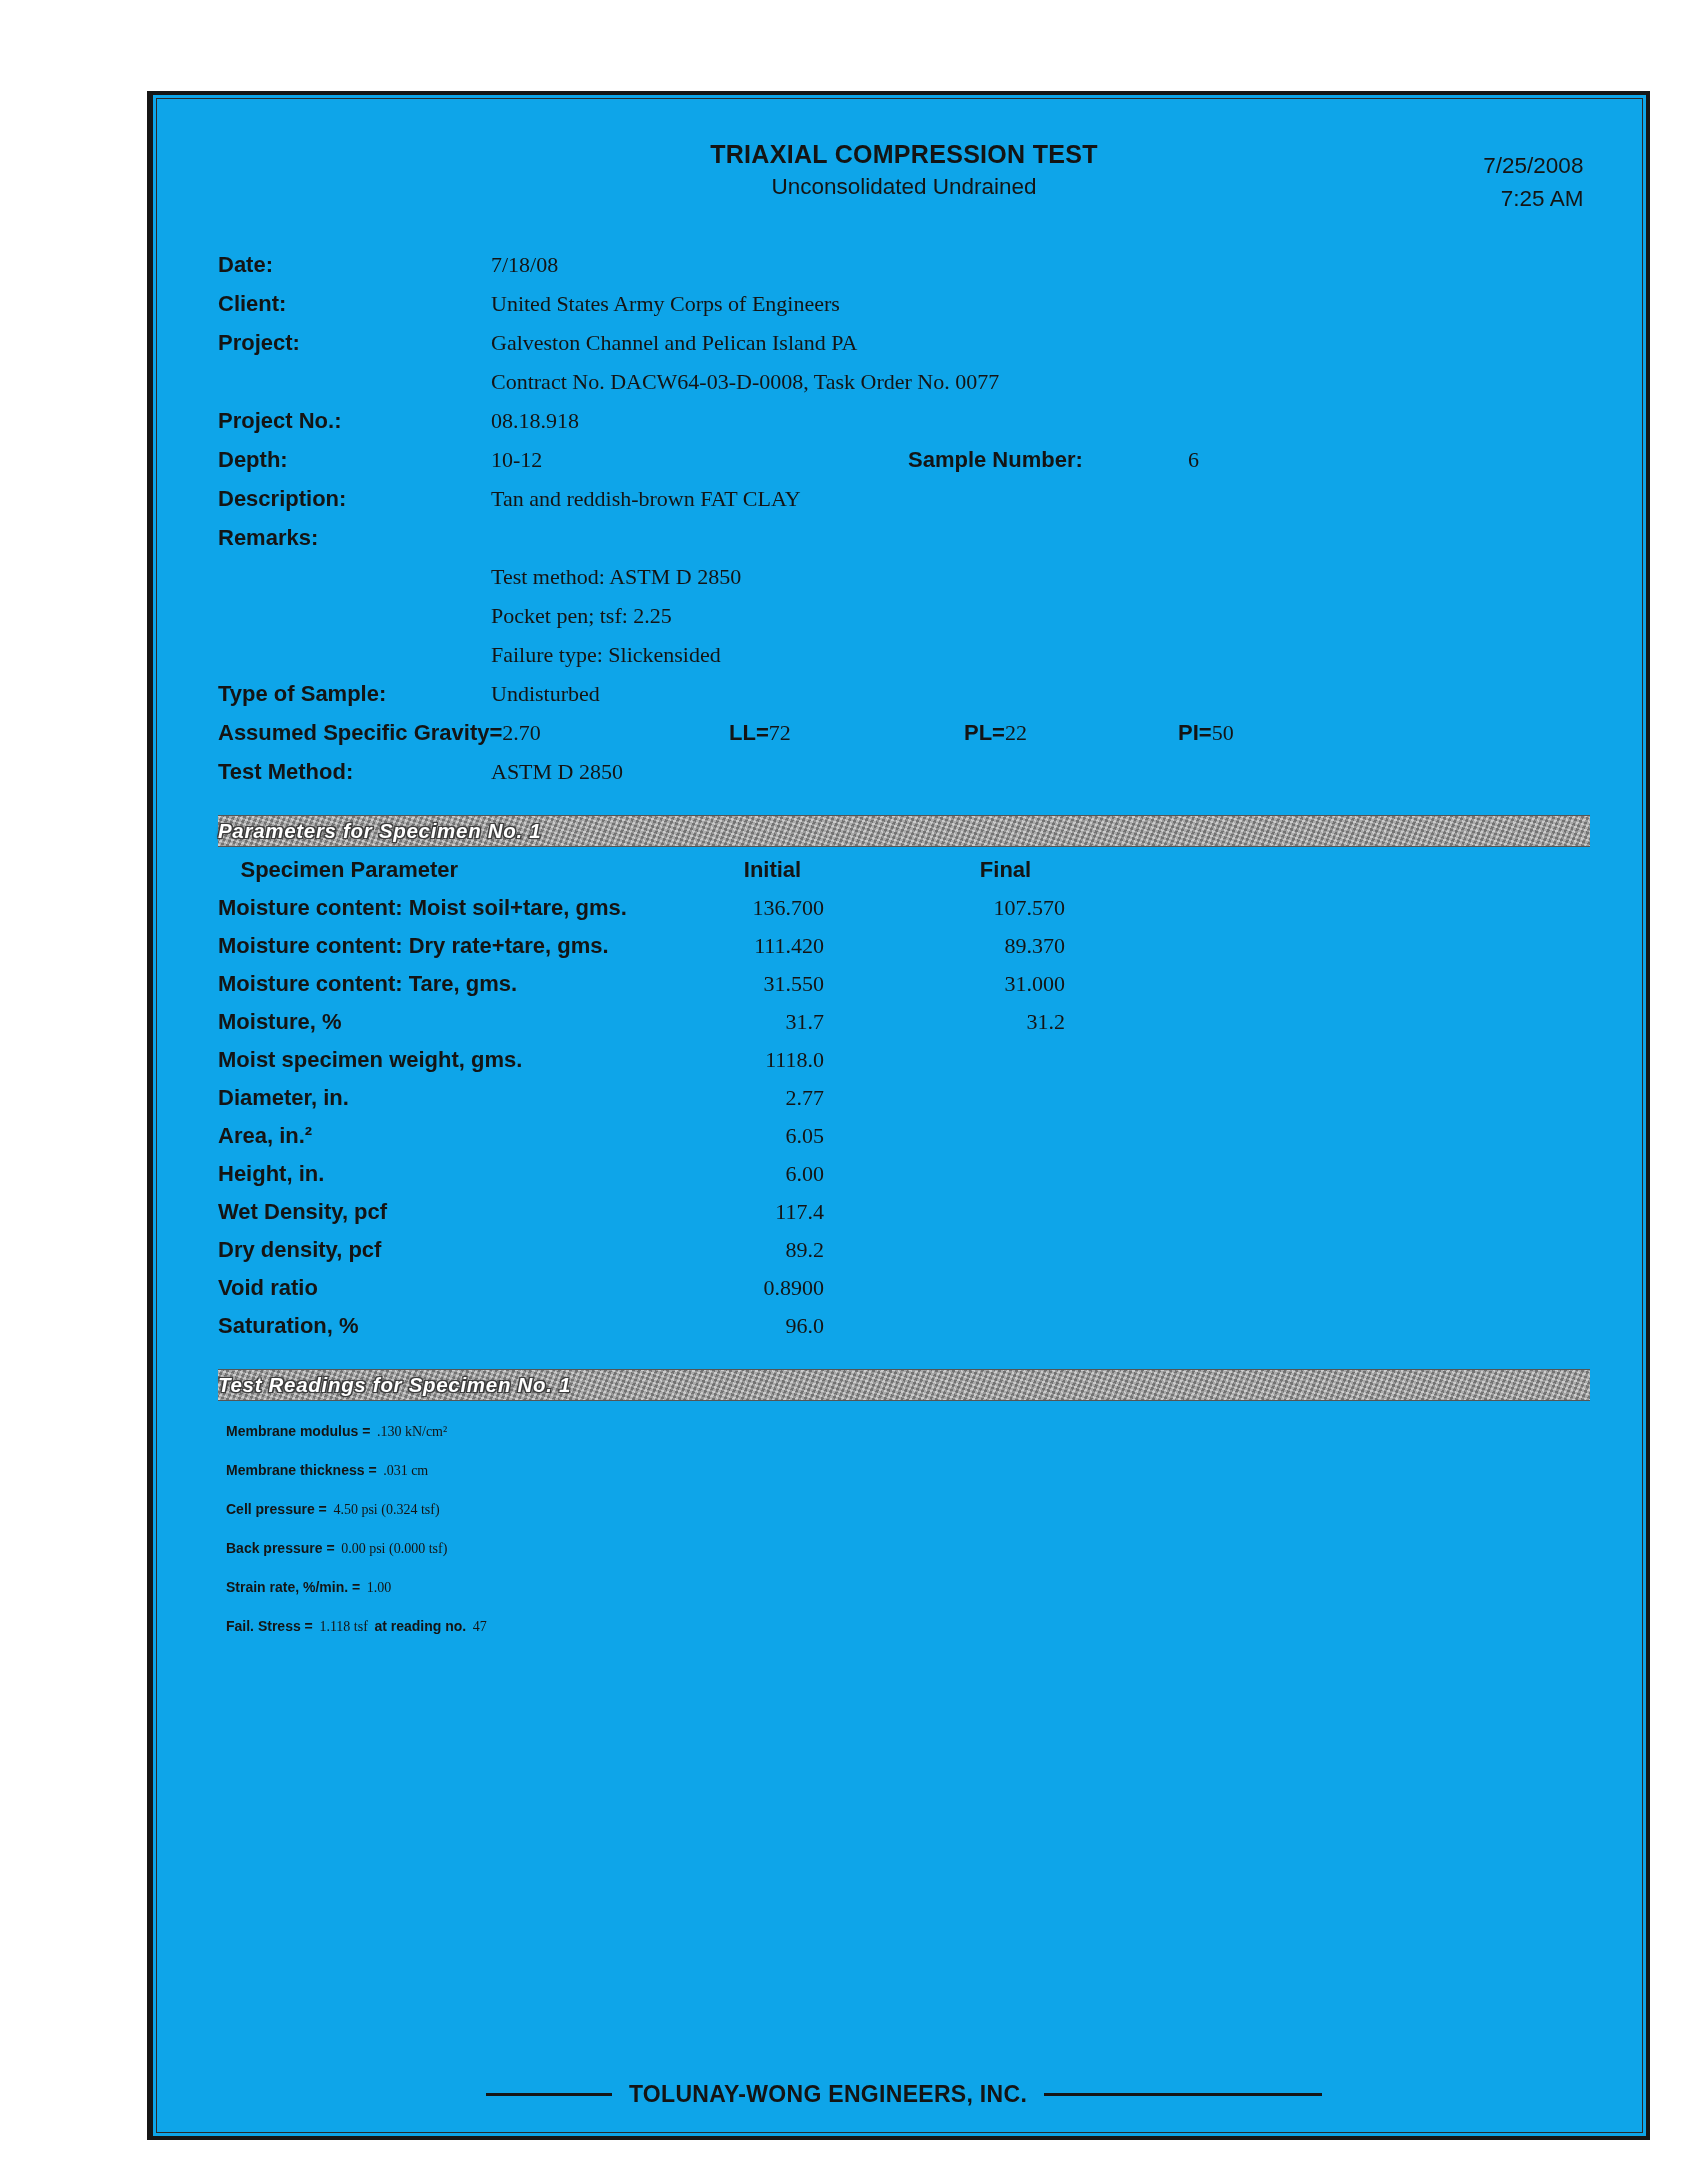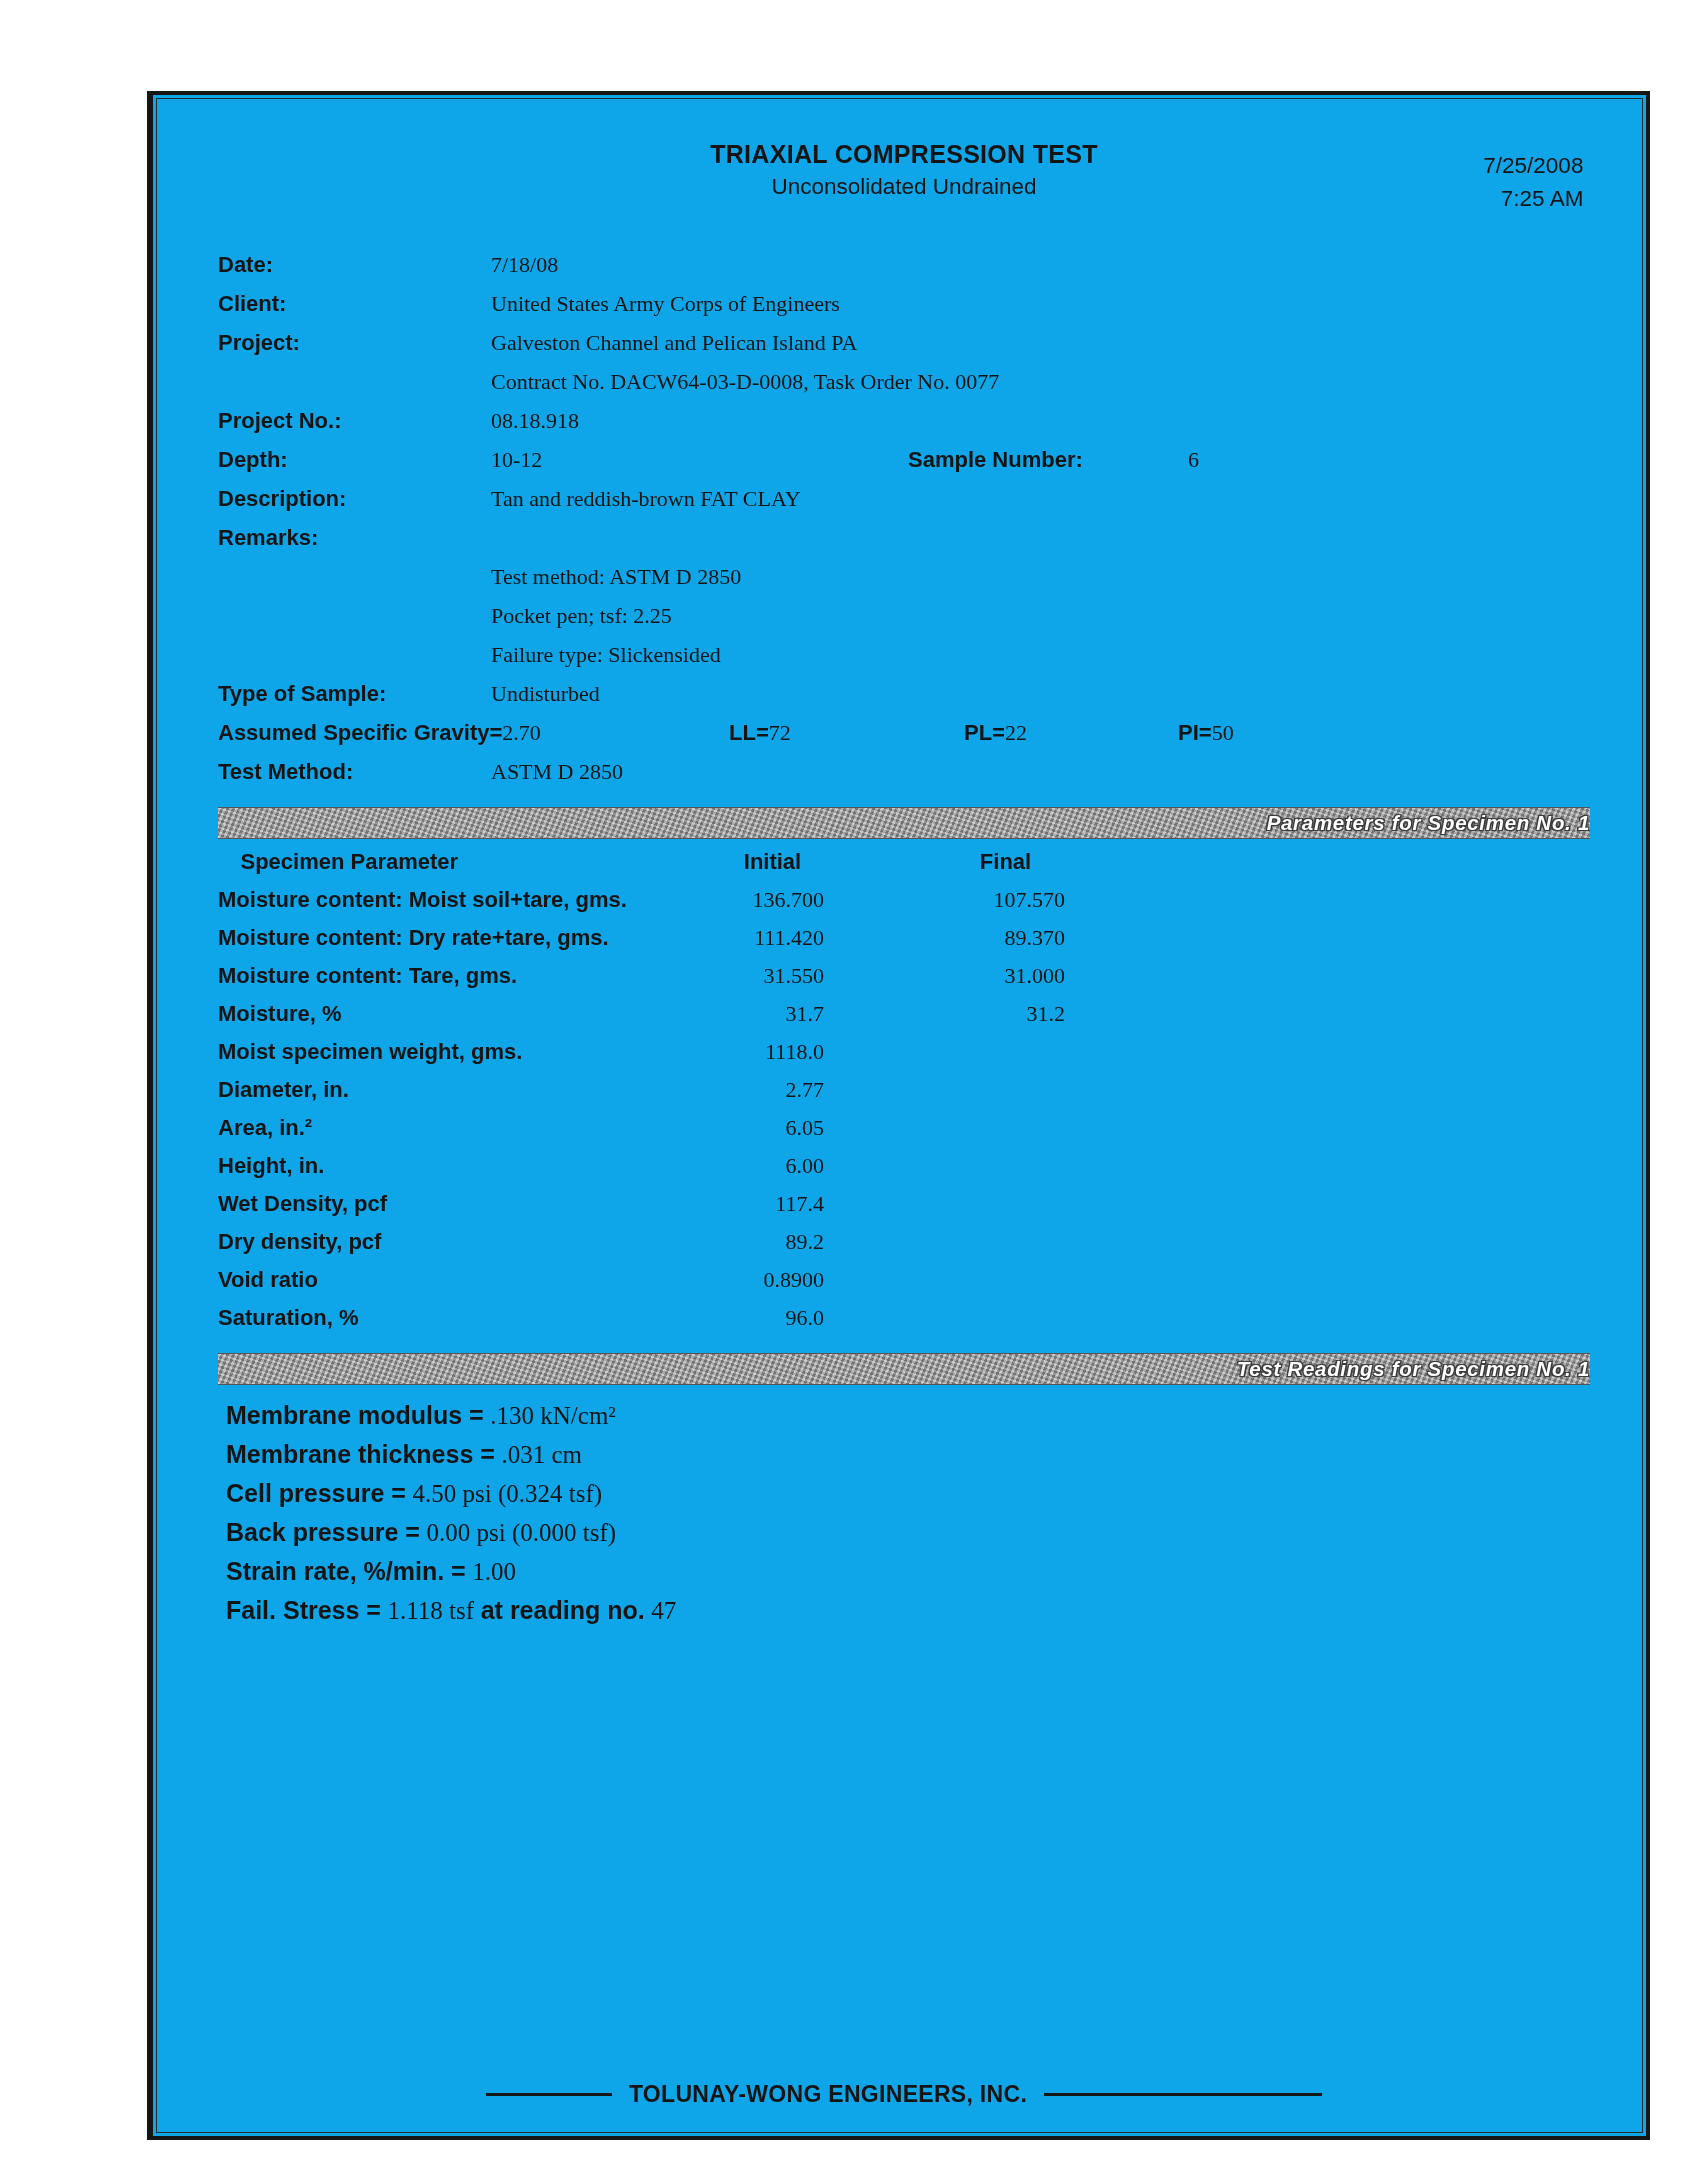--- a/index.html
+++ b/index.html
@@ -18,38 +18,38 @@
   
   .irow{display:flex;font-size:22px;line-height:39px;}
   .ilabel{width:273px;flex:0 0 273px;font-weight:bold;}
   .ival{font-family:"Liberation Serif",serif;}
   .val-span{display:inline-block;font-family:"Liberation Serif",serif;}
   .blabel{font-weight:bold;font-family:"Liberation Sans",sans-serif;}
   .w630{width:417px;} .w423{width:280px;display:inline-block;}
   .grav-group{width:511px;flex:0 0 511px;}
   .att-ll{width:235px;flex:0 0 235px;} .att-pl{width:214px;flex:0 0 214px;}
   
-  .banner{margin-top:16px;height:30px;line-height:30px;text-align:right;
+  .banner{margin-top:24px;height:30px;line-height:30px;text-align:left;
     background:
       repeating-linear-gradient(112deg, rgba(255,255,255,.28) 0 2.6px, rgba(20,20,20,.20) 2.6px 5.3px),
       repeating-linear-gradient(17deg, rgba(255,255,255,.22) 0 2px, rgba(40,40,40,.22) 2px 4.6px),
       #a6a6a6;
     border-top:1.3px solid #555;border-bottom:1.3px solid #555;}
   .banner span{font-size:20.5px;font-weight:bold;font-style:italic;color:#fff;letter-spacing:0.7px;
     text-shadow:1.3px 1.3px 0 #3c3c3c,-1.3px -1.3px 0 #3c3c3c,1.3px -1.3px 0 #3c3c3c,-1.3px 1.3px 0 #3c3c3c,0 0 3.3px #333;}
   
   .ptable{margin-top:4px;}
   .prow{display:grid;grid-template-columns:503px 103px 122px 119px 1fr;font-size:22px;line-height:38px;}
   .pc-label{font-weight:bold;}
   .pc-head-param{font-weight:bold;padding-left:22.5px;}
   .pc-head{font-weight:bold;text-align:center;}
   .pc-num{font-family:"Liberation Serif",serif;text-align:right;}
   
   .rlines{margin-top:10.6px;padding-left:8px;}
-  .rline{font-size:25px;line-height:38px;}
+  .rline{font-size:14px;line-height:38px;}
   .rline .rv{font-family:"Liberation Serif",serif;margin-left:6.6px;}
   .rline .rb2{font-weight:bold;margin-left:6.6px;}
   
   .spacer{flex:1 1 auto;}
   .footer{display:flex;align-items:center;justify-content:center;padding-bottom:9.3px;}
   .fline{height:0;border-top:3.3px solid #161616;}
   .fline.left{width:126px;margin-right:17px;}
   .fline.right{width:278px;margin-left:17px;}
   .fco{font-size:23px;font-weight:bold;letter-spacing:0.3px;}
 </style>

